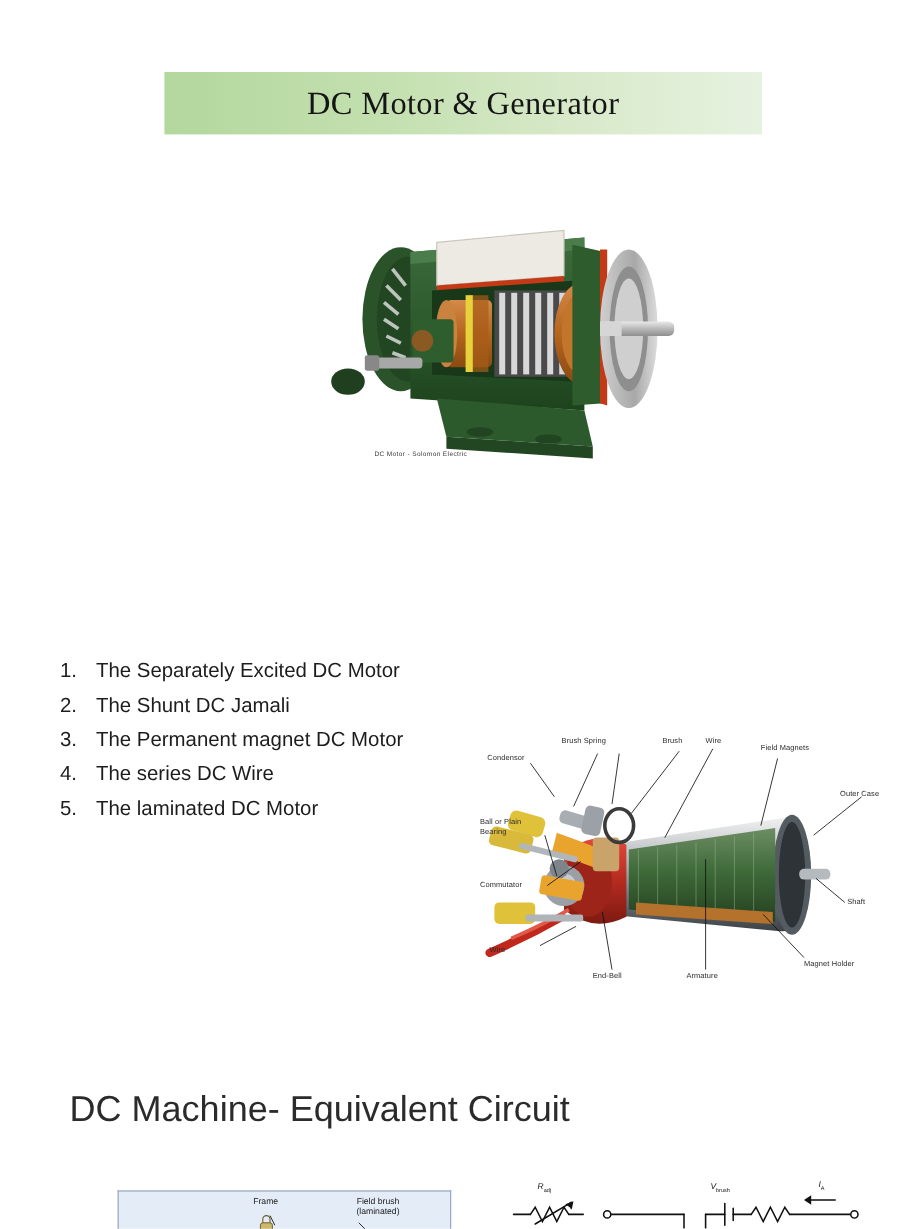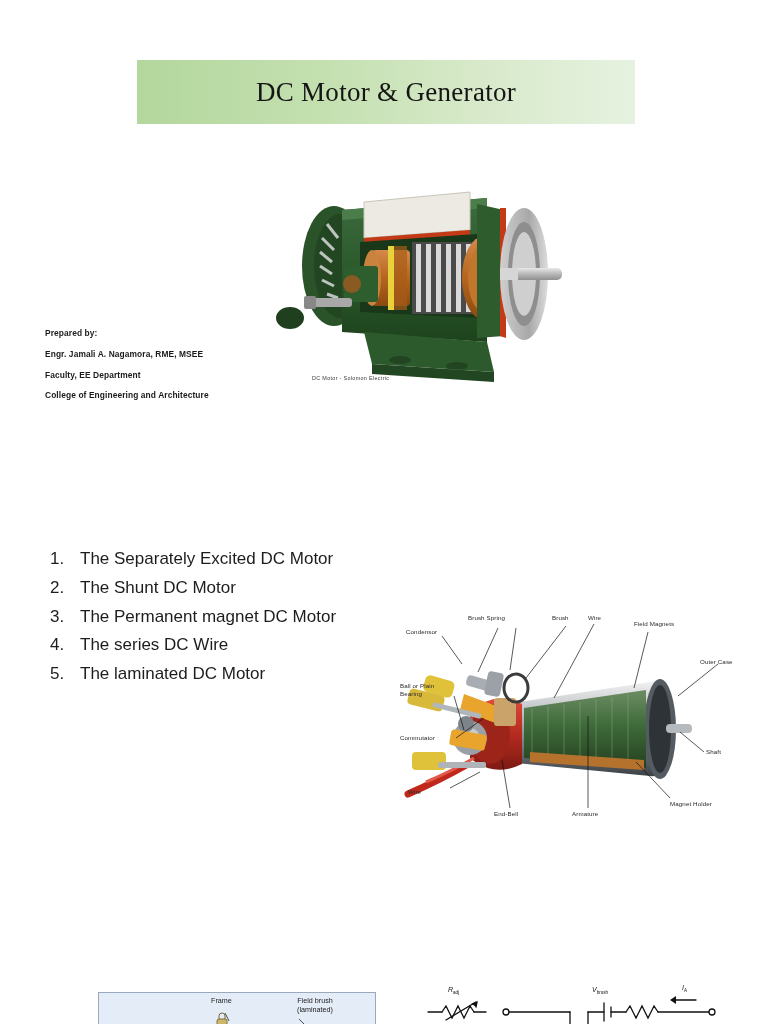--- a/index.html
+++ b/index.html
@@ -8,21 +8,21 @@
     width: 768px; height: 1024px;
     background: #ffffff;
     font-family: "Liberation Sans", sans-serif;
     overflow: hidden;
   }
   .page { position: relative; width: 768px; height: 1024px; background: #fff; }
 
   
   .title-banner {
     position: absolute; left: 137px; top: 60px;
-    width: 498px; height: 64px;
+    width: 498px; height: 52px;
     background: linear-gradient(to right, #b3d79d 0%, #c4e0b0 38%, #d7e9c9 68%, #e6f2e0 100%);
     display: flex; align-items: center; justify-content: center;
   }
   .title-banner .title-text {
     font-family: "Liberation Serif", serif;
     font-size: 27px; color: #151515; letter-spacing: .3px;
     white-space: nowrap;
   }
 
   
@@ -169,36 +169,30 @@
       <ellipse cx="18" cy="172" rx="14" ry="11" fill="#1f3f1f"></ellipse>
 
       <path d="M92 186 L215 196 L222 226 L100 218 Z" fill="#2d5a2d"></path>
       <path d="M100 218 L222 226 L222 236 L100 228 Z" fill="#224622"></path>
       <ellipse cx="128" cy="214" rx="11" ry="4" fill="#16301680"></ellipse>
       <ellipse cx="185" cy="220" rx="11" ry="4" fill="#16301680"></ellipse>
     </svg>
   </div>
   <div class="motor-caption">DC Motor - Solomon Electric</div>
 
-  <div class="prepared-by">
-    <div>Prepared by:</div>
-    <div>Engr. Jamali A. Nagamora, RME, MSEE</div>
-    <div>Faculty, EE Department</div>
-    <div>College of Engineering and Architecture</div>
-  </div>
 
 
   <div class="motor-list">
     <div class="li">
       <span class="num">1.</span>
       <span class="txt">The Separately Excited DC Motor</span>
     </div>
     <div class="li">
       <span class="num">2.</span>
-      <span class="txt">The Shunt DC Motor</span>
+      <span class="txt">The Shunt DC Jamali</span>
     </div>
     <div class="li">
       <span class="num">3.</span>
       <span class="txt">The Permanent magnet DC Motor</span>
     </div>
     <div class="li">
       <span class="num">4.</span>
       <span class="txt">The series DC Wire</span>
     </div>
     <div class="li">
@@ -301,20 +295,21 @@
     <span class="lbl" style="left:2px;  top:70px;">Ball or Plain
 Bearing</span>
     <span class="lbl" style="left:2px;  top:122px;">Commutator</span>
     <span class="lbl" style="left:10px; top:176px;">Wire</span>
     <span class="lbl" style="left:96px; top:198px;">End-Bell</span>
     <span class="lbl" style="left:174px;top:198px;">Armature</span>
     <span class="lbl" style="left:272px;top:188px;">Magnet Holder</span>
     <span class="lbl" style="left:308px;top:136px;">Shaft</span>
   </div>
 
+  <div class="heading" id="heading-equivalent">DC Machine- Equivalent Circuit</div>
 
   <div class="circuit-panel">
     <svg width="276" height="40" viewBox="0 0 276 40" xmlns="http://www.w3.org/2000/svg">
       <path d="M126 20 L130 28" stroke="#222" stroke-width="0.8" fill="none"></path>
       <rect x="118" y="26" width="10" height="12" rx="2" fill="#cdb86a" stroke="#6b5c24" stroke-width="0.8"></rect>
       <path d="M120 26 v-3 a3 3 0 0 1 6 0 v3" fill="none" stroke="#6b5c24" stroke-width="0.9"></path>
       <path d="M200 26 L206 32" stroke="#222" stroke-width="0.8" fill="none"></path>
       <rect x="206" y="32" width="44" height="8" fill="#2b2b2b"></rect>
     </svg>
     <span class="lbl" style="left:112px; top:4px;">Frame</span>

